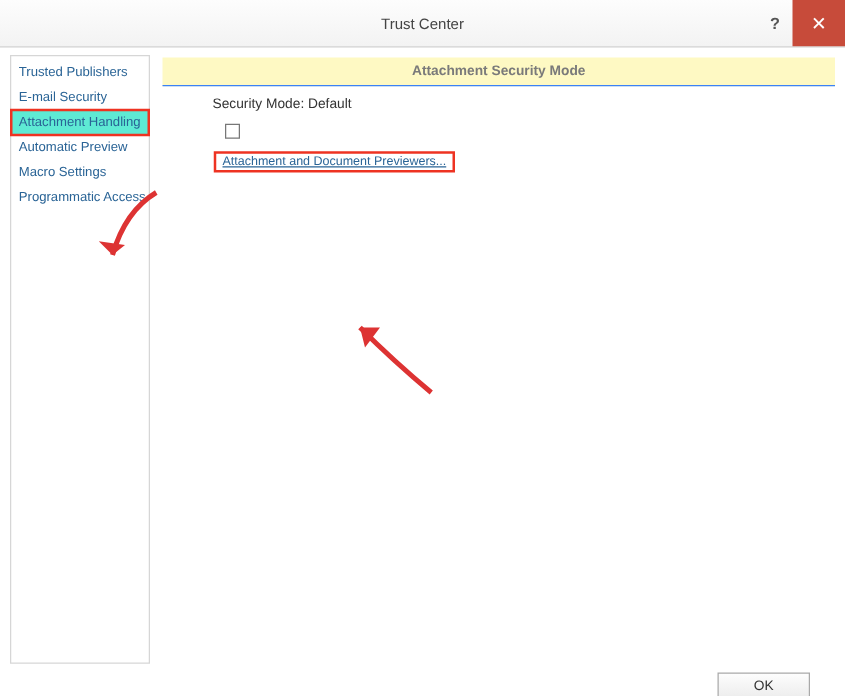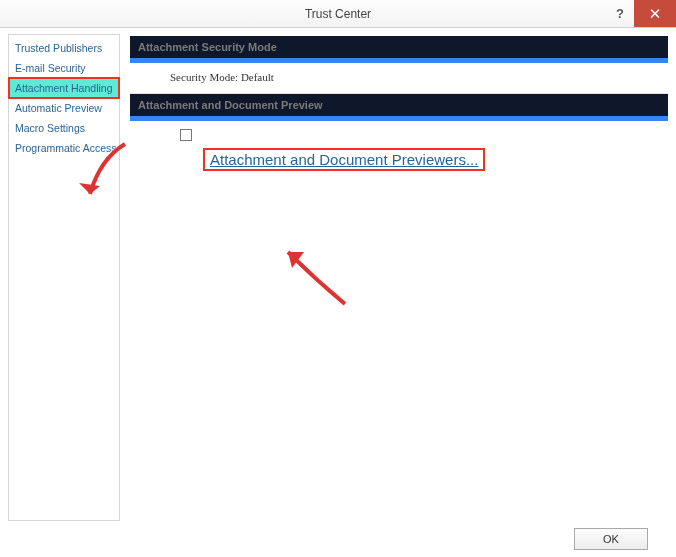--- a/index.html
+++ b/index.html
@@ -1,19 +1,19 @@
 <!DOCTYPE html>
 <html><head>
   <meta charset="utf-8">
   <style>
     * { box-sizing: border-box; margin: 0; padding: 0; font-family: "Segoe UI", Tahoma, sans-serif; }
     body { width: 676px; height: 557px; background: #fff; overflow: hidden; }
 
     .titlebar {
-      height: 28px;
+      height: 38px;
       background: linear-gradient(#fdfdfd, #f3f3f3);
       border-bottom: 1px solid #d0d0d0;
       display: flex;
       align-items: center;
       position: relative;
     }
     .titlebar-title { flex: 1; text-align: center; color: #444; font-size: 12px; }
     .titlebar-controls { position: absolute; right: 0; top: 0; height: 100%; display: flex; }
     .titlebar-help {
       width: 28px; height: 100%; display: flex; align-items: center;
@@ -48,45 +48,45 @@
     }
     .sidebar-item.selected { background: #5eead4; }
     .sidebar-item.hl-red { outline: 2px solid #e32; outline-offset: -1px; }
 
     .content {
       flex: 1;
       position: relative;
     }
 
     .section-heading {
-      background: #0f172a;
+      background: #fef9c3;
       border-top: 1px solid #e2e2e2;
-      border-bottom: 5px solid #3b82f6;
+      border-bottom: 1px solid #3b82f6;
       color: #7a7a7a;
       font-size: 11px;
       font-weight: 600;
       padding: 5px 8px;
       margin-bottom: 8px;
+      text-align: center;
     }
     .section-heading.first { border-top: none; margin-top: 2px; }
 
     .indent { padding-left: 40px; margin-bottom: 10px; }
     .indent2 { padding-left: 32px; margin-bottom: 8px; }
-    .plain-text { font-size: 11px; color: #333; font-family: Liberation Serif, serif; }
+    .plain-text { font-size: 11px; color: #333; }
 
     .checkbox-row { display: flex; align-items: center; gap: 7px; font-size: 11px; color: #333; }
     .cb {
       width: 12px; height: 12px; border: 1px solid #777; background: #fff; flex-shrink: 0;
     }
     .u { text-decoration: underline; }
 
     .link-button {
-      font-size: 15px; color: #2a6496; display: inline-block;
+      font-size: 10px; color: #2a6496; display: inline-block;
       padding: 2px 6px;
-      margin-left: 32px;
     }
     .link-button.hl-red { outline: 2px solid #e32; outline-offset: -1px; }
 
     .footer {
       height: 36px; display: flex; justify-content: flex-end; align-items: center;
       gap: 8px; padding-right: 28px;
     }
     .btn {
       min-width: 74px; height: 22px; border: 1px solid #a9a9a9;
       background: linear-gradient(#fdfdfd, #ececec);
@@ -118,21 +118,20 @@
     <div class="sidebar-item"><span>Macro Settings</span></div>
     <div class="sidebar-item"><span>Programmatic Access</span></div>
   </div>
 
   <div class="content">
 
     <div class="section-heading first">Attachment Security Mode</div>
     <div class="indent plain-text">Security Mode: Default</div>
 
 
-    <div class="section-heading">Attachment and Document Preview</div>
     <div class="indent2 checkbox-row" style="padding-left:50px;">
       <span class="cb"></span>
     </div>
     <div style="padding-left:42px; margin-top:4px;">
       <span class="link-button hl-red"><span class="u">Attachment and Document Previewers...</span></span>
     </div>
 
     <svg class="arrow" style="left:-60px; top:105px;" width="70" height="80" viewBox="0 0 70 80">
       <path d="M 55 5 Q 30 20 20 55" stroke="#d33" stroke-width="4" fill="none"></path>
       <polygon points="20,55 9,44 30,47" fill="#d33"></polygon>

